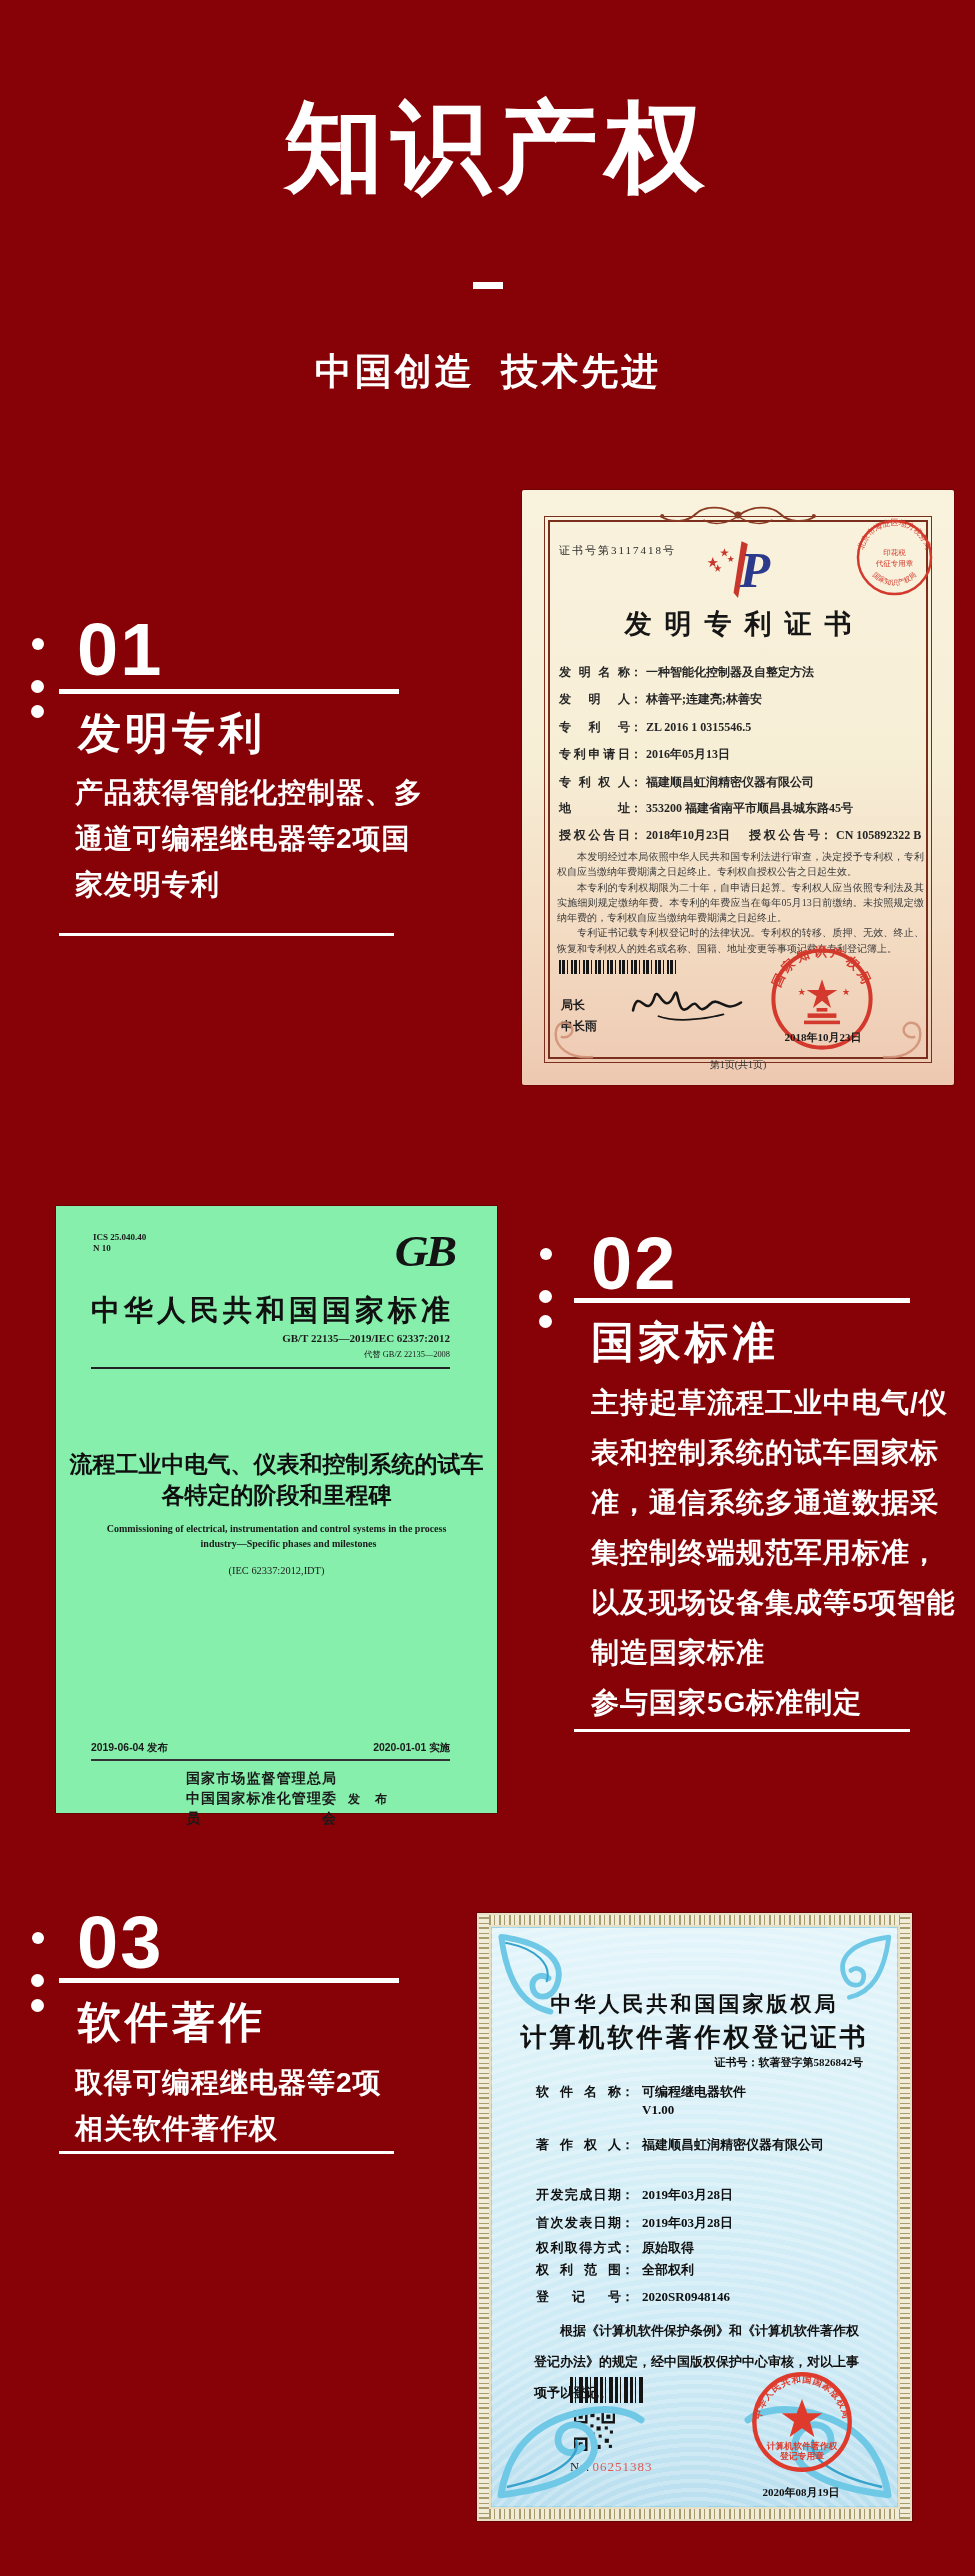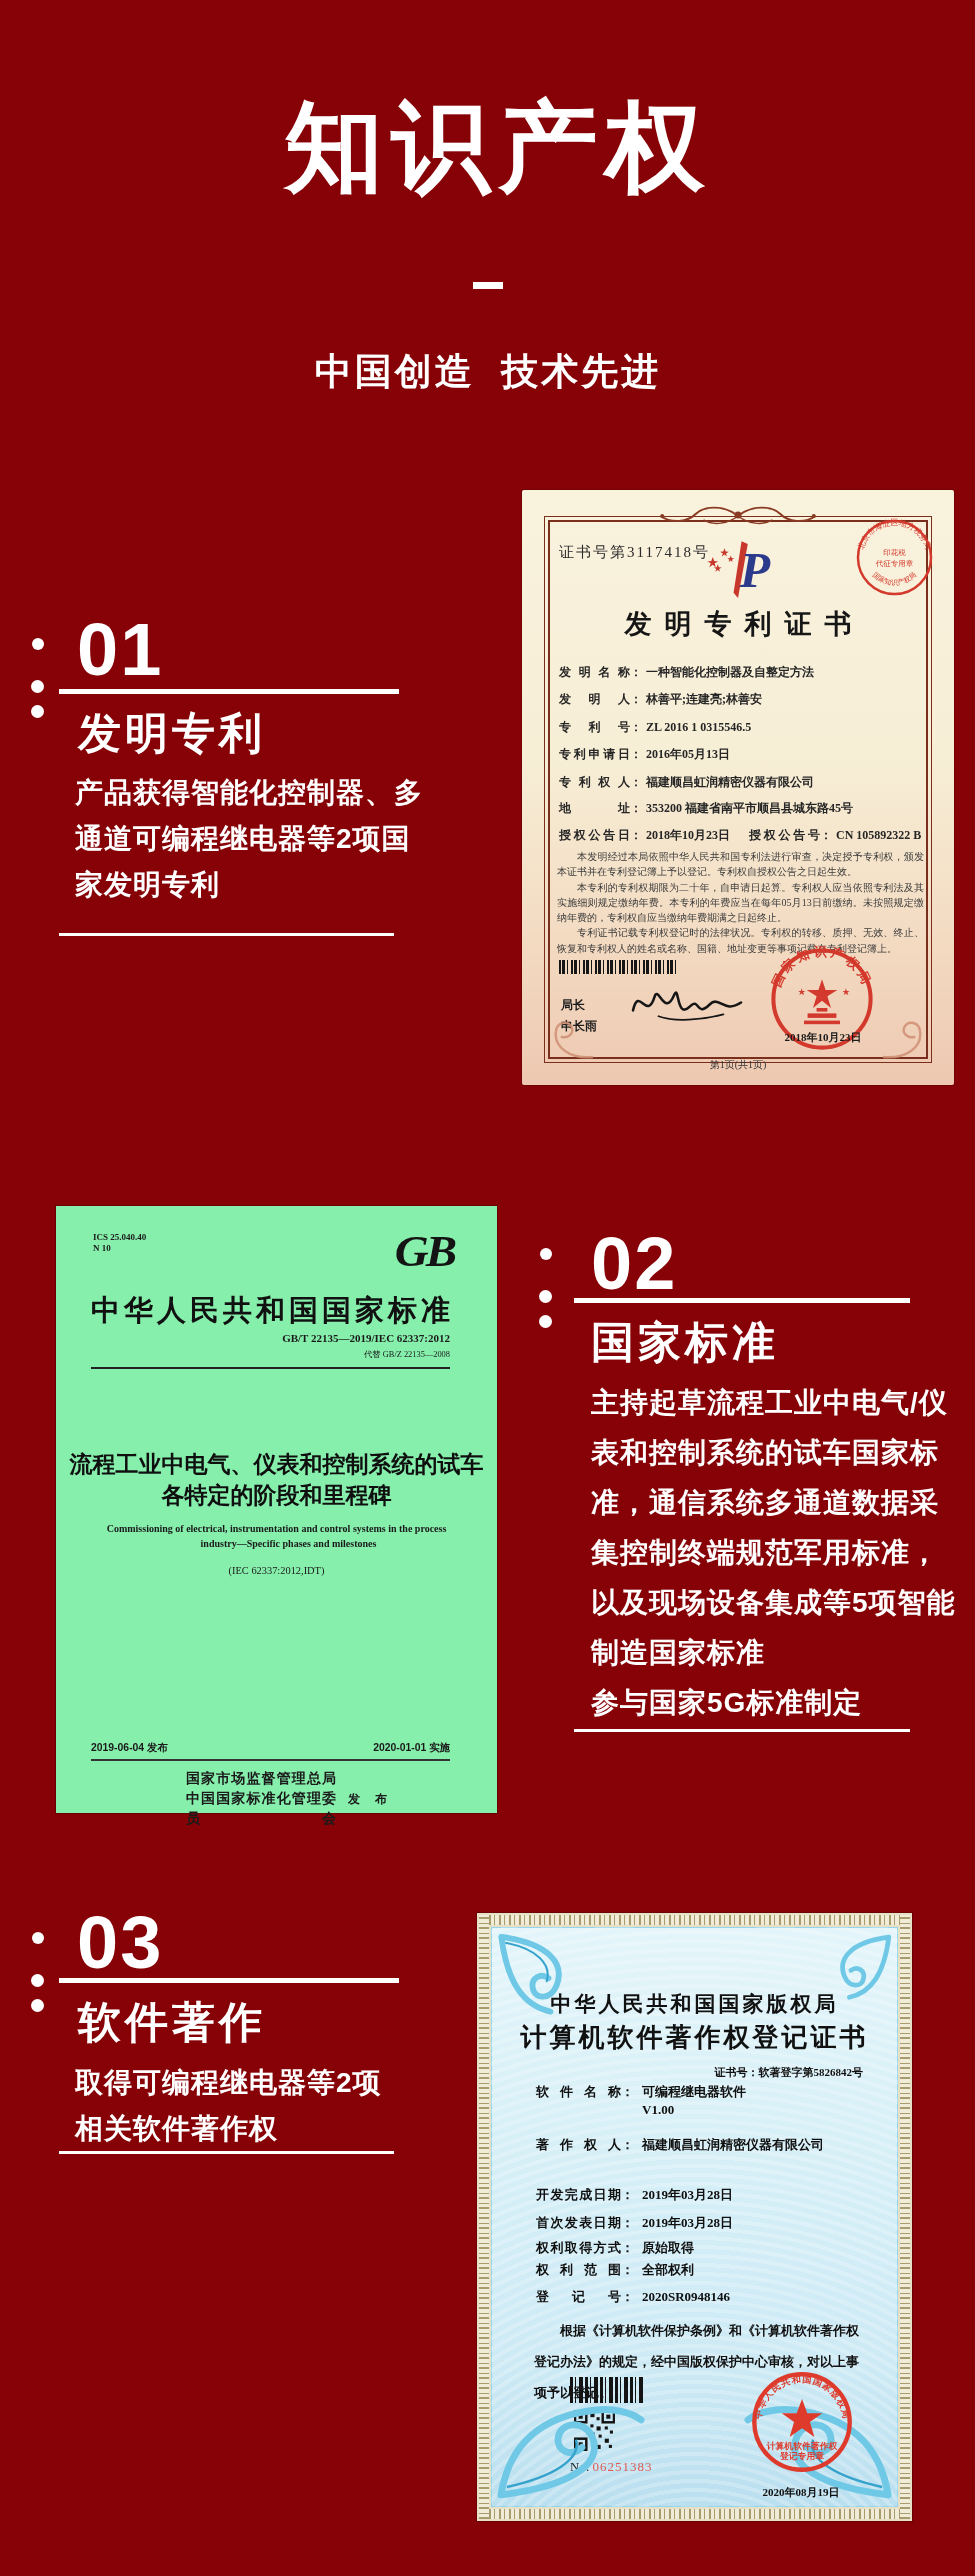--- a/index.html
+++ b/index.html
@@ -29,21 +29,21 @@
   .lh51 div{line-height:50px;}
   .sepline{height:3px;}
 
   
   .patent{position:absolute;left:522px;top:490px;width:432px;height:595px;border-radius:2px;
     background:linear-gradient(180deg,#f9f2dd 0%,#f7eed6 45%,#f3dcc3 74%,#eec8b1 100%);
     font-family:"Liberation Serif",serif;color:#222;box-shadow:0 0 0 1px rgba(0,0,0,.15);}
   .p-border{position:absolute;left:22px;top:26px;right:22px;bottom:22px;border:1px solid #7a2f1d;}
   .p-border2{position:absolute;left:26px;top:30px;right:26px;bottom:26px;border:2px solid #7a2f1d;}
   .p-ornament{position:absolute;left:50%;top:12px;transform:translateX(-50%);}
-  .p-certno{position:absolute;left:37px;top:53px;font-size:15px;letter-spacing:2px;color:#2a2a2a;}
+  .p-certno{position:absolute;left:37px;top:53px;font-size:11px;letter-spacing:2px;color:#2a2a2a;}
   .p-logo{position:absolute;left:50%;top:49px;transform:translateX(-50%);}
   .p-sealtop{position:absolute;right:18px;top:26px;}
   .p-title{position:absolute;left:0;right:0;top:116px;text-align:center;font-size:27px;font-weight:bold;
     letter-spacing:13px;padding-left:13px;color:#161616;}
   .p-row{position:absolute;left:37px;right:28px;font-size:12px;font-weight:600;color:#262626;white-space:nowrap;}
   .p-label{display:inline-block;width:71px;text-align:justify;text-align-last:justify;}
   .p-colon{margin-right:4px;}
   .p-paras{position:absolute;left:35px;right:30px;top:359px;font-size:10px;line-height:15.3px;
     text-align:justify;color:#3a3a3a;}
   .p-paras p{margin:0;text-indent:2em;}
@@ -90,21 +90,21 @@
     background:repeating-linear-gradient(90deg,#a89b6d 0 2px,#f1ecd7 2px 5px,#a89b6d 5px 6px,#f1ecd7 6px 10px);}
   .s-mv{top:2px;bottom:2px;width:10px;
     background:repeating-linear-gradient(0deg,#a89b6d 0 2px,#f1ecd7 2px 5px,#a89b6d 5px 6px,#f1ecd7 6px 10px);}
   .s-inner{position:absolute;left:14px;top:14px;right:14px;bottom:14px;
     background:linear-gradient(180deg,#e3f5fa 0%,#d6eff7 40%,#cdeaf5 75%,#badfef 100%);
     box-shadow:inset 0 0 0 1px #93d5ea;overflow:hidden;}
   .s-inner::before{content:"";position:absolute;inset:0;
     background:repeating-radial-gradient(circle at 50% 130%,rgba(255,255,255,.22) 0 4px,transparent 4px 9px);}
   .s-title1{position:absolute;left:0;right:0;top:63px;text-align:center;font-size:21px;font-weight:bold;letter-spacing:3px;}
   .s-title2{position:absolute;left:0;right:0;top:93px;text-align:center;font-size:26px;font-weight:bold;letter-spacing:3px;}
-  .s-certno{position:absolute;right:35px;top:138px;font-size:11px;font-weight:bold;}
+  .s-certno{position:absolute;right:35px;top:128px;font-size:11px;font-weight:bold;}
   .s-row{position:absolute;left:45px;right:30px;font-size:13px;font-weight:bold;white-space:nowrap;color:#101010;}
   .s-label{display:inline-block;width:85px;text-align:justify;text-align-last:justify;}
   .s-colon{margin-right:8px;}
   .s-para{position:absolute;left:43px;right:39px;top:388px;font-size:13px;font-weight:600;line-height:31px;
     text-align:justify;text-indent:2em;}
   .s-barcode{position:absolute;left:79px;top:450px;width:73px;height:26px;
     background:repeating-linear-gradient(90deg,#141414 0 3px,transparent 3px 5px,#141414 5px 6px,transparent 6px 9px,#141414 9px 13px,transparent 13px 15px);}
   .s-qr{position:absolute;left:83px;top:483px;}
   .s-no{position:absolute;left:79px;top:532px;font-size:13px;color:#1c1c1c;}
   .s-no .red{color:#e05a52;letter-spacing:1px;}
@@ -190,21 +190,21 @@
     </div>
     <div class="p-row" style="top:310px;">
       <span class="p-label">地址</span><span class="p-colon">：</span><span>353200 福建省南平市顺昌县城东路45号</span>
     </div>
     <div class="p-row" style="top:337px;">
       <span class="p-label">授权公告日</span><span class="p-colon">：</span><span>2018年10月23日</span>
       <span style="margin-left:16px;" class="p-label">授权公告号</span><span class="p-colon">：</span><span>CN 105892322 B</span>
     </div>
 
     <div class="p-paras">
-      <p>本发明经过本局依照中华人民共和国专利法进行审查，决定授予专利权，颁发本证书并在专利登记簿上予以登记。专利权自授权公告之日起生效。</p>
+      <p>本发明经过本局依照中华人民共和国专利法进行审查，决定授予专利权，专利权自应当缴纳年费期满之日起终止。专利权自授权公告之日起生效。</p>
       <p>本专利的专利权期限为二十年，自申请日起算。专利权人应当依照专利法及其实施细则规定缴纳年费。本专利的年费应当在每年05月13日前缴纳。未按照规定缴纳年费的，专利权自应当缴纳年费期满之日起终止。</p>
       <p>专利证书记载专利权登记时的法律状况。专利权的转移、质押、无效、终止、恢复和专利权人的姓名或名称、国籍、地址变更等事项记载在专利登记簿上。</p>
     </div>
 
     <div class="p-barcode"></div>
     <div class="p-director">
       <div>局长</div>
       <div>申长雨</div>
     </div>
     <svg class="p-sign" width="128" height="55" viewBox="0 0 130 56">

